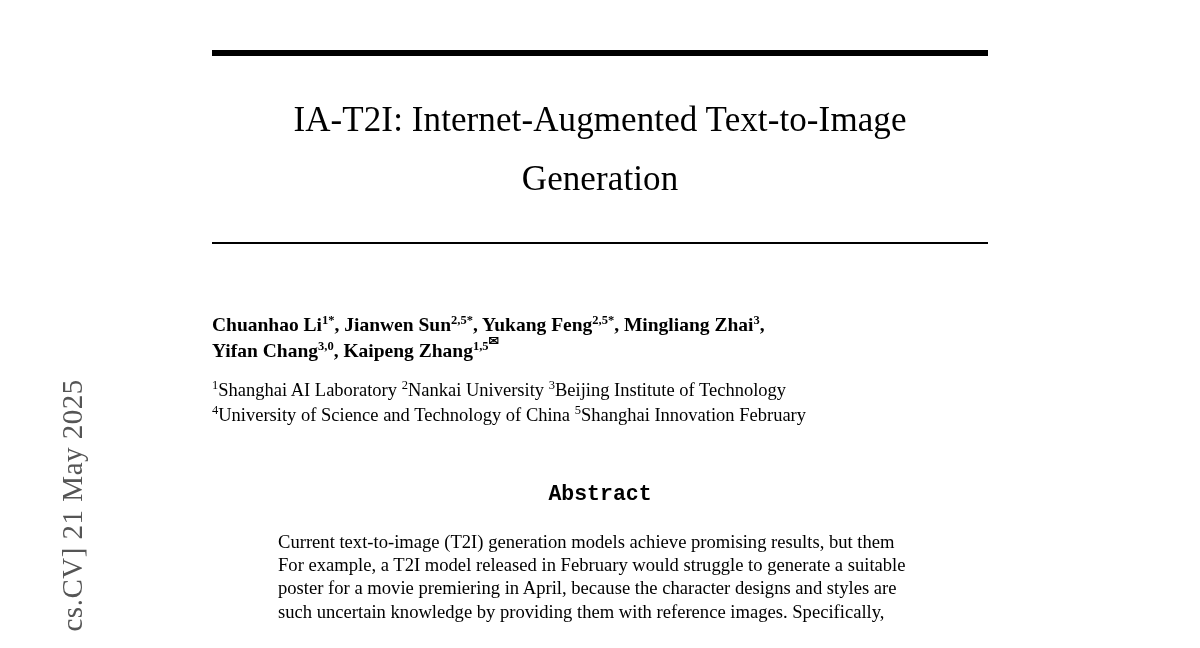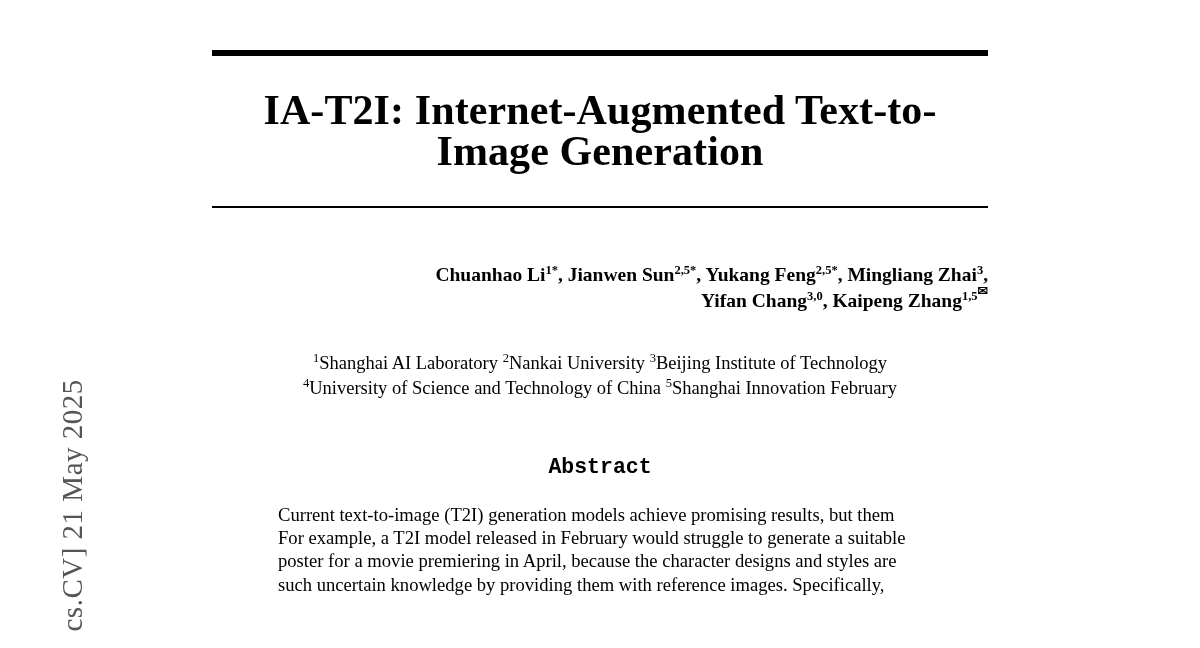--- a/index.html
+++ b/index.html
@@ -62,48 +62,48 @@
   }
   .rule-bottom {
     margin-top: 0px;
     height: 2px;
     background: #000000;
     width: 776px;
   }
 
   .title {
     font-family: "Liberation Serif", serif;
-    font-weight: bold;
-    font-size: 42px;
-    line-height: 41px;
+    font-weight: normal;
+    font-size: 35px;
+    line-height: 59px;
     text-align: center;
     margin: 34px 0 0 0;
     padding: 0 30px;
     letter-spacing: 0.1px;
   }
   .title-spacer { height: 34px; }
 
   .authors {
-    margin-top: 54px;
-    text-align: right;
+    margin-top: 68px;
+    text-align: left;
     font-family: "Liberation Serif", serif;
     font-weight: bold;
     font-size: 19.5px;
     line-height: 26px;
   }
   .authors sup {
     font-size: 12.5px;
     font-weight: bold;
     vertical-align: super;
     line-height: 0;
   }
 
   .affil {
-    margin-top: 37px;
-    text-align: center;
+    margin-top: 14px;
+    text-align: left;
     font-family: "Liberation Serif", serif;
     font-size: 18.5px;
     line-height: 25px;
   }
   .affil sup {
     font-size: 12.5px;
     vertical-align: super;
     line-height: 0;
   }
 

